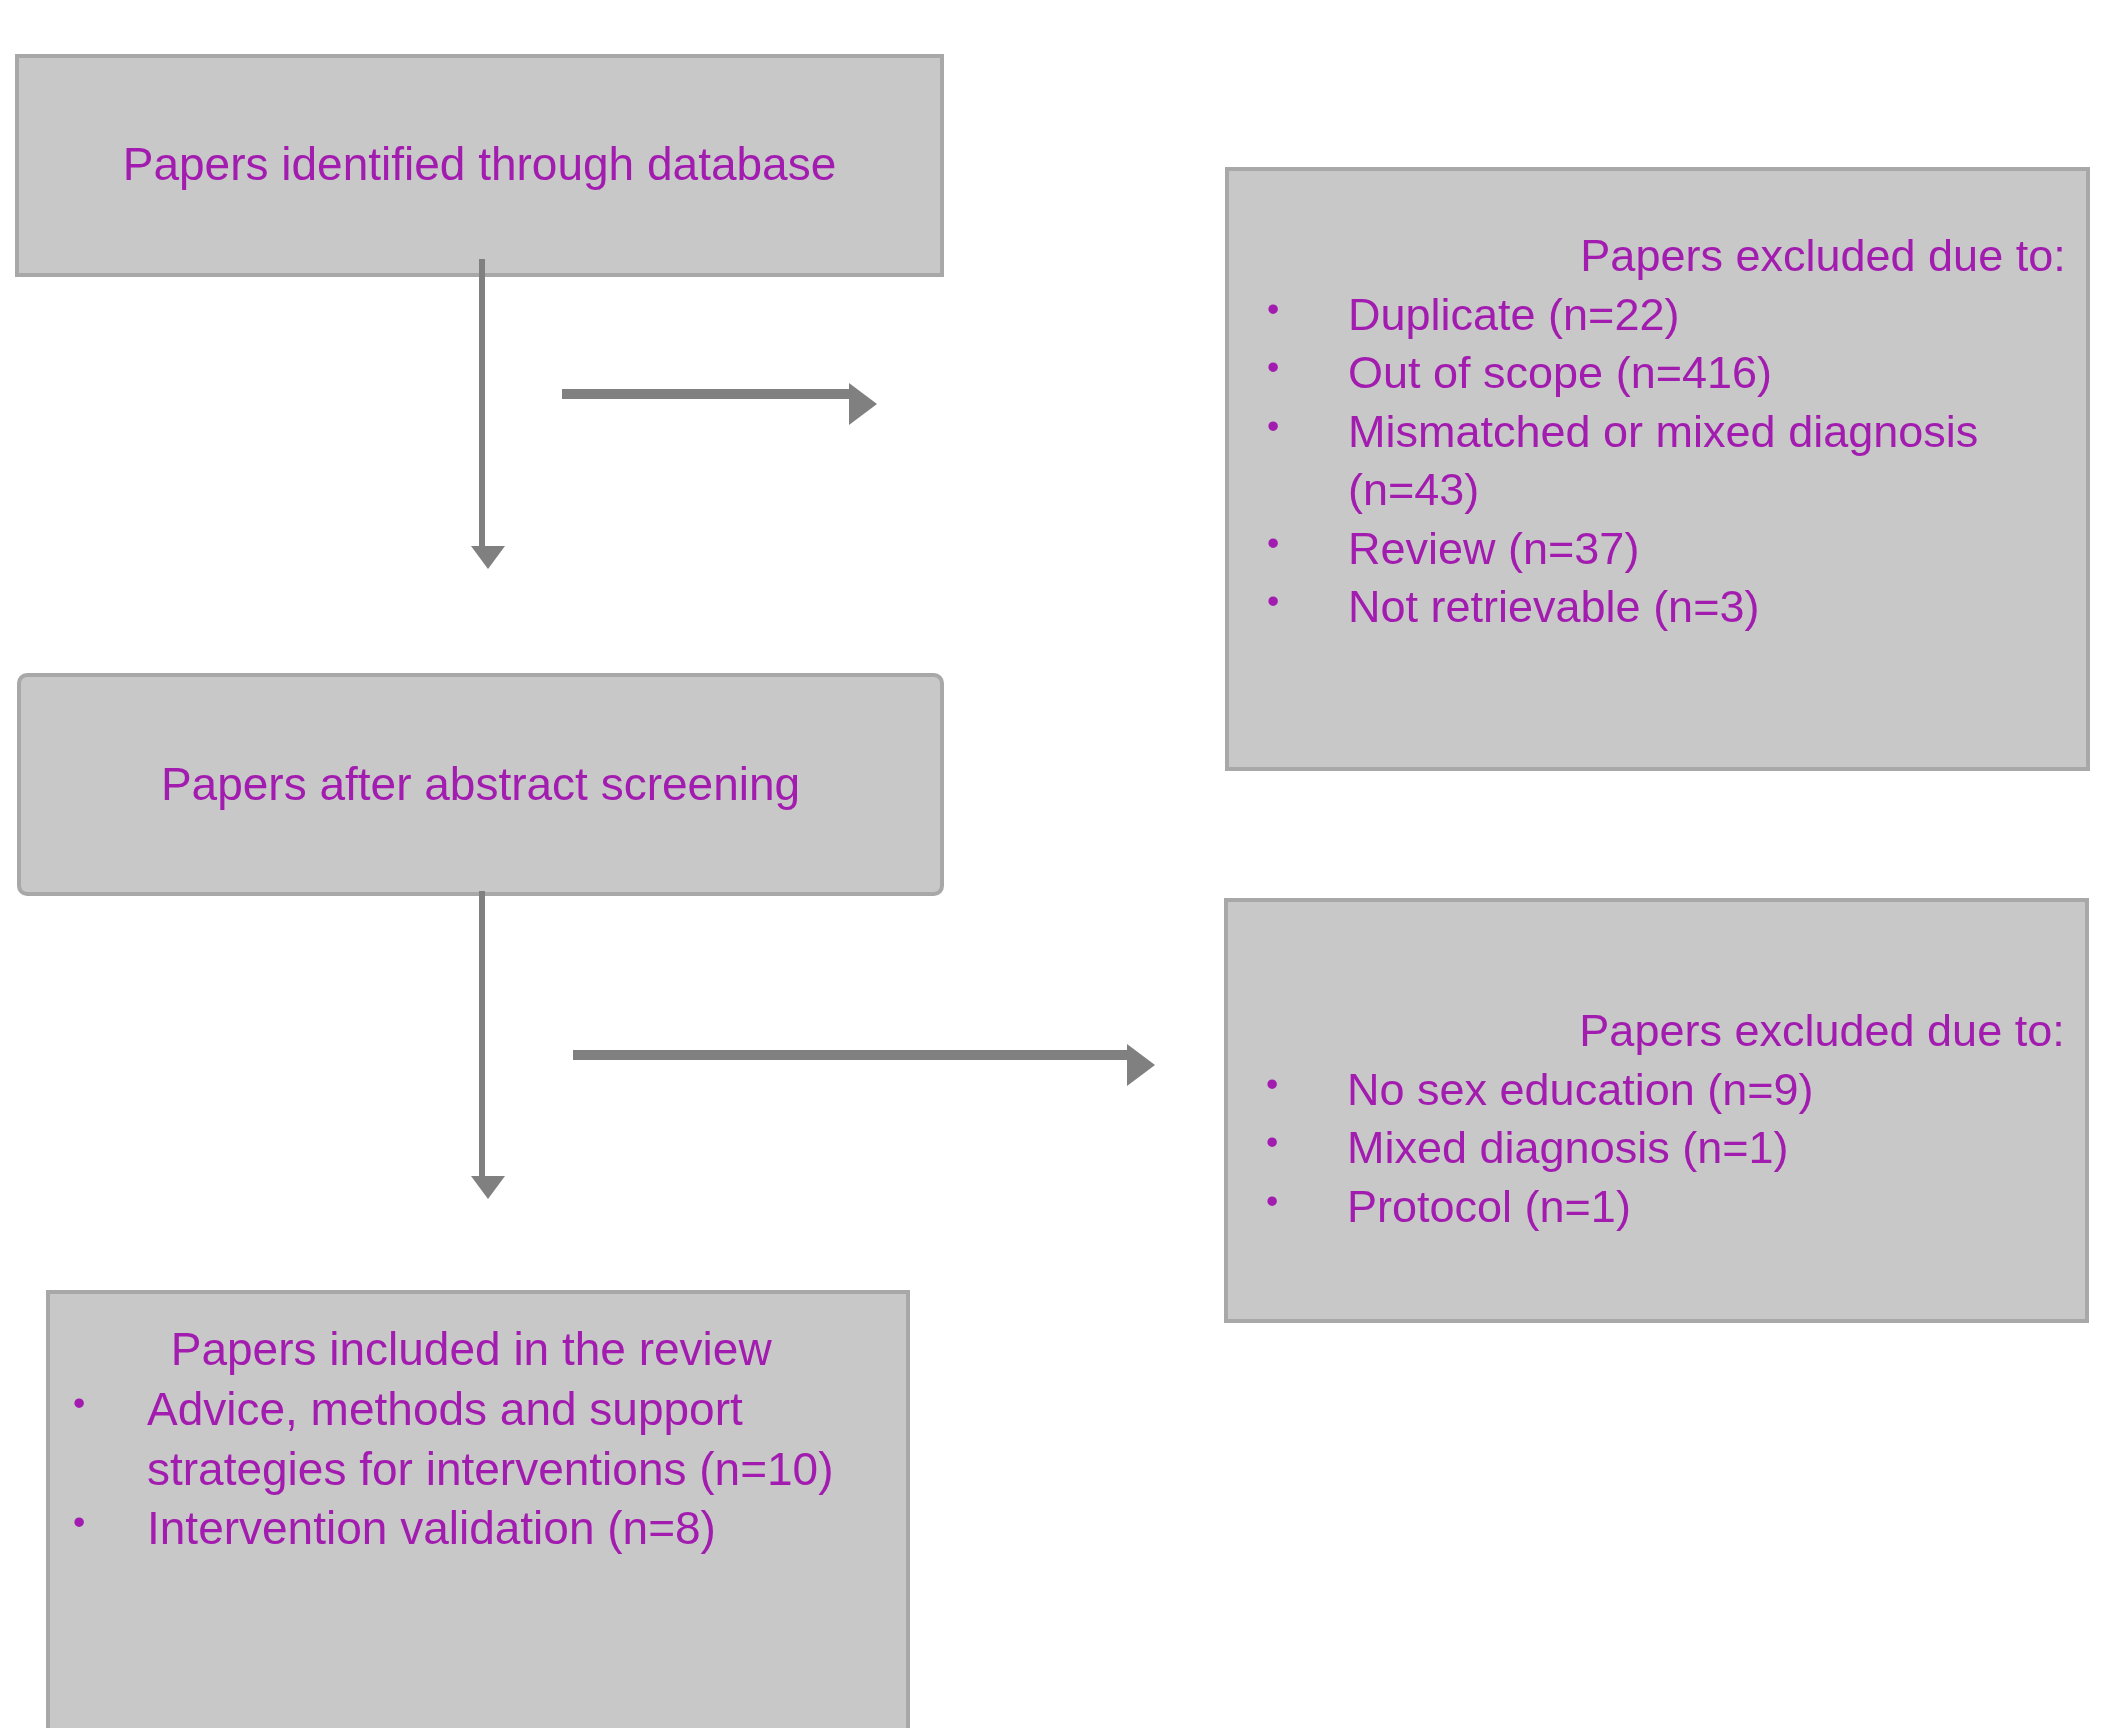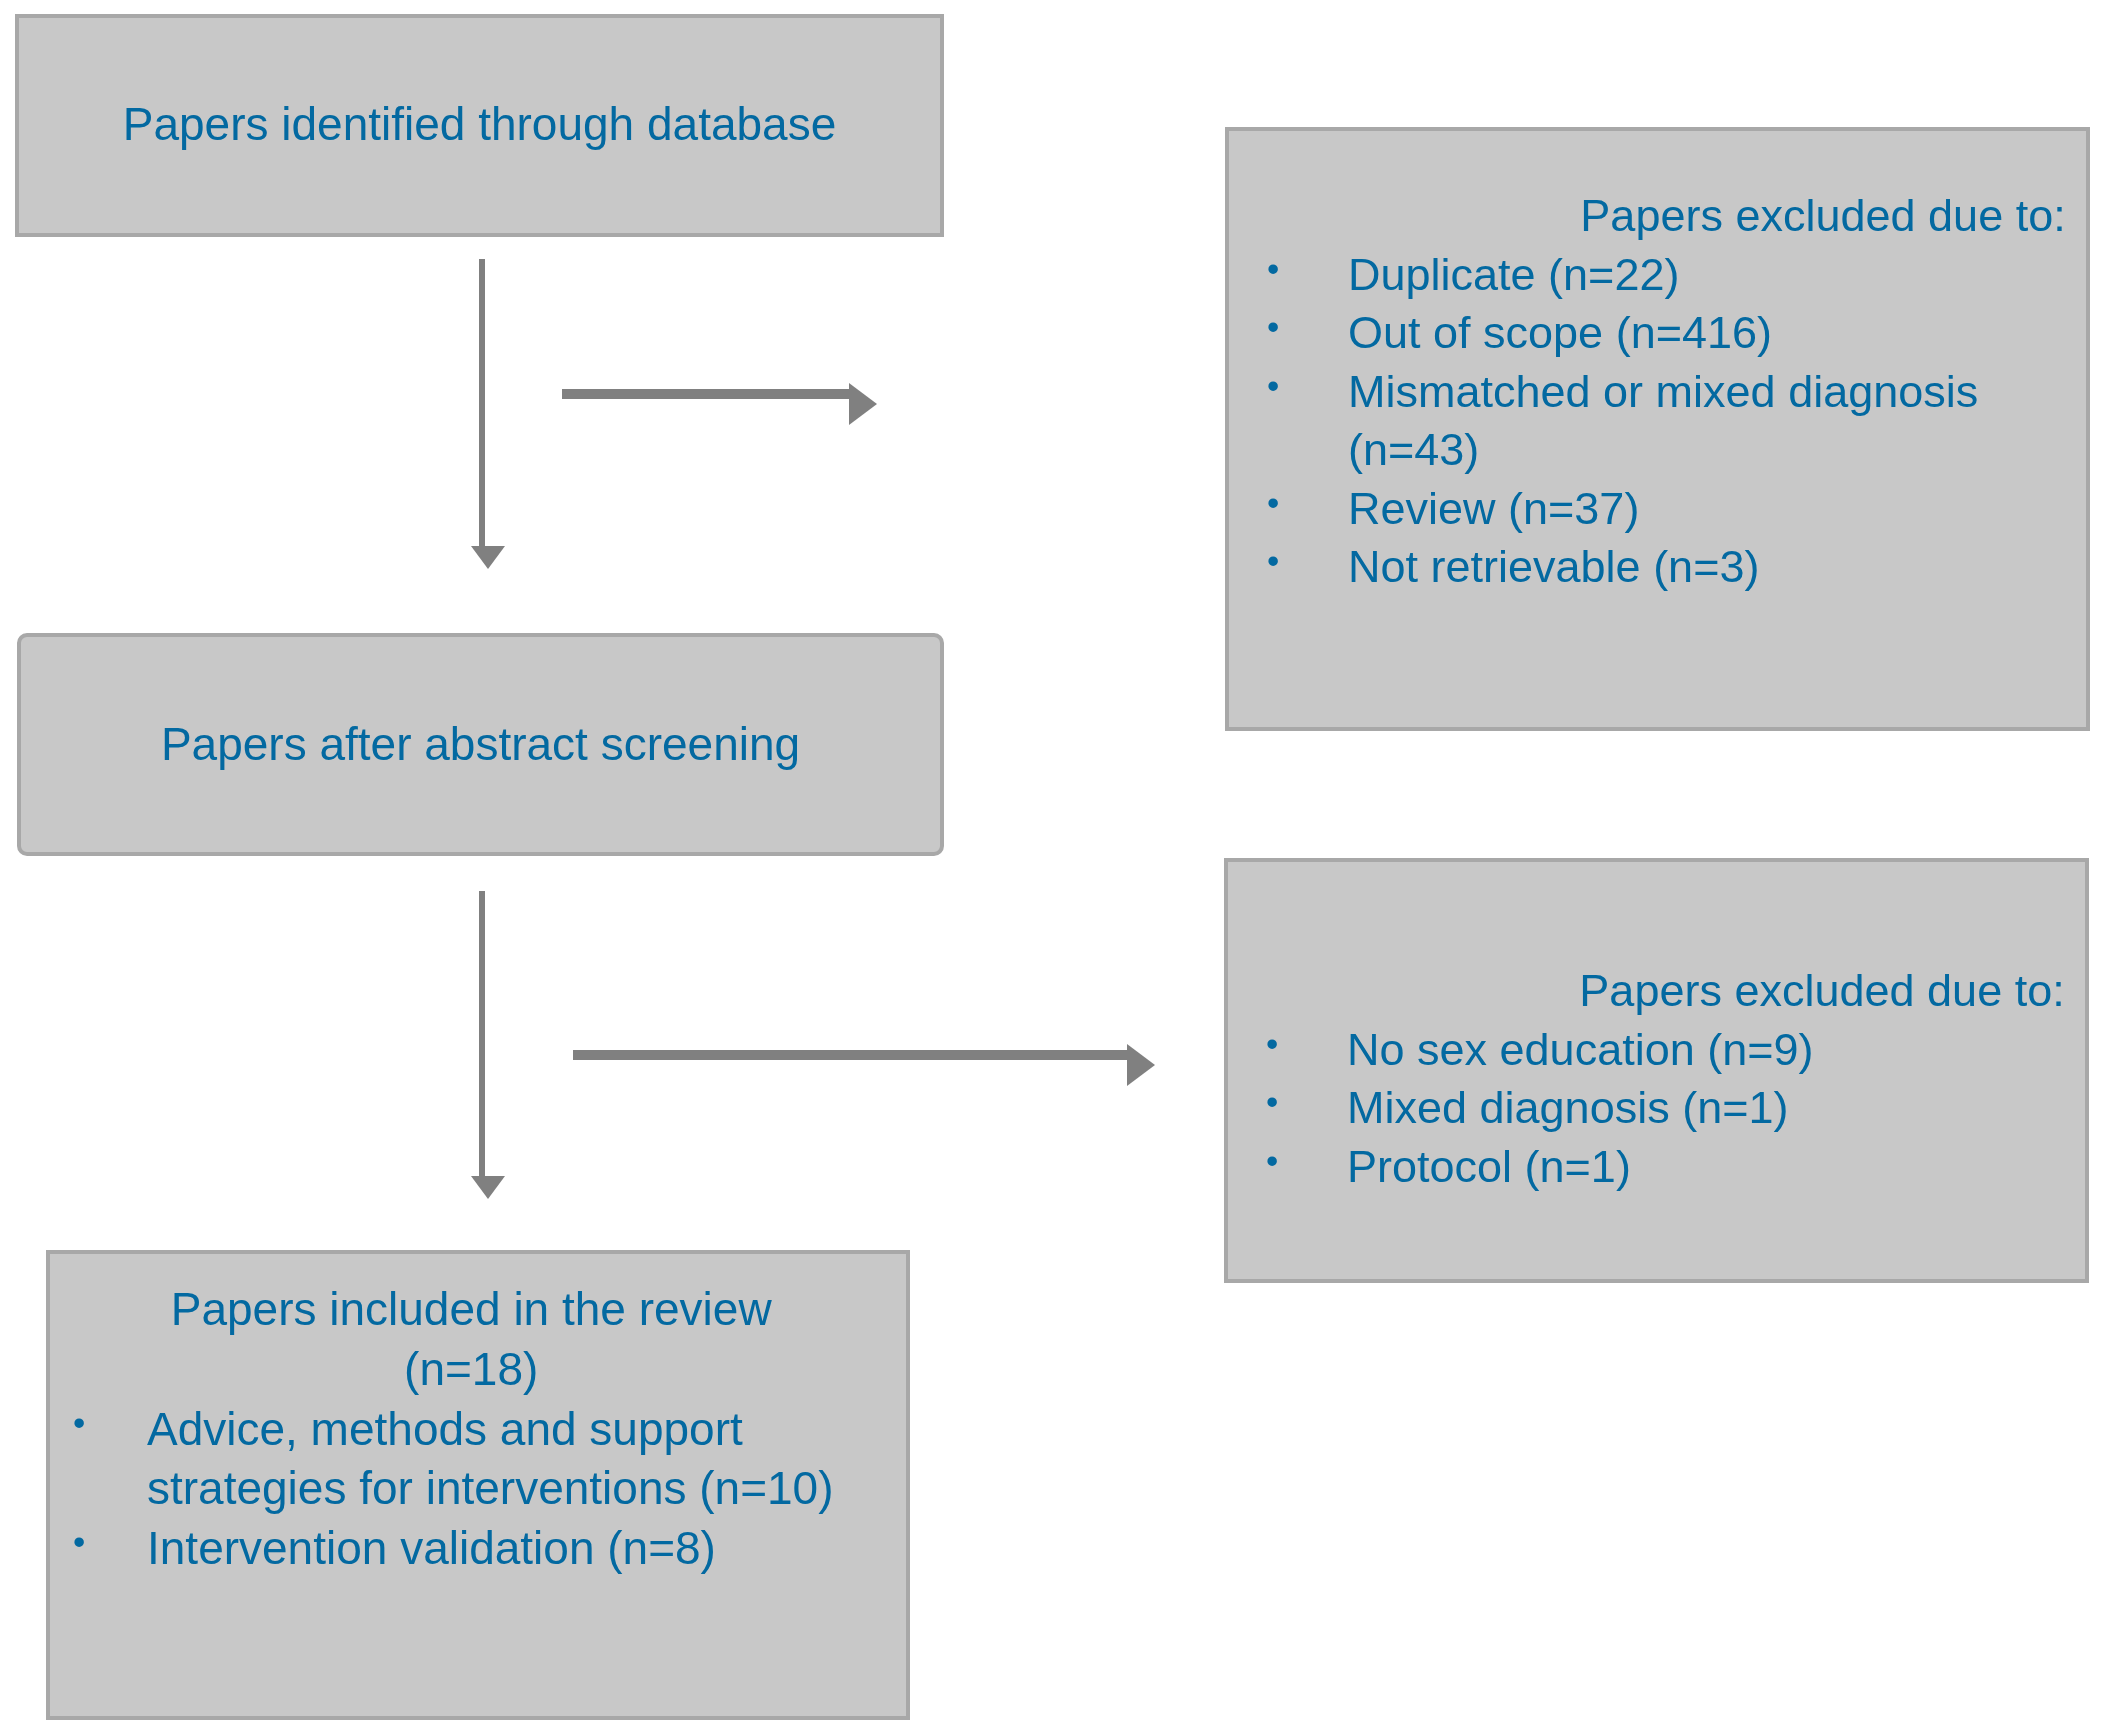--- a/index.html
+++ b/index.html
@@ -15,22 +15,23 @@
     font-family: "Liberation Sans", sans-serif;
     overflow: hidden;
   }
 
   
   .box {
     position: absolute;
     box-sizing: border-box;
     background: #c8c8c8;
     border: 4.7px solid #a8a8a8;
-    color: #0369a1;
+    color: #a21caf;
     line-height: 1.30;
+    margin-top: 40px;
   }
   .box-inner {
     box-sizing: border-box;
     width: 100%;
     height: 100%;
     display: flex;
     flex-direction: column;
     justify-content: center;
   }
   .box-inner.top-aligned {
@@ -194,21 +195,20 @@
       <div class="bullet-row">
         <span class="bullet-dot">•</span>
         <span class="bullet-text">Protocol (n=1)</span>
       </div>
     </div>
   </div>
 
   <div class="box" id="box-included">
     <div class="box-inner top-aligned">
       <span class="line center">Papers included in the review</span>
-      <span class="line center">(n=18)</span>
 
       <div class="bullet-row">
         <span class="bullet-dot">•</span>
         <span class="bullet-text">Advice, methods and support strategies for interventions (n=10)</span>
       </div>
       <div class="bullet-row">
         <span class="bullet-dot">•</span>
         <span class="bullet-text">Intervention validation (n=8)</span>
       </div>
     </div>

